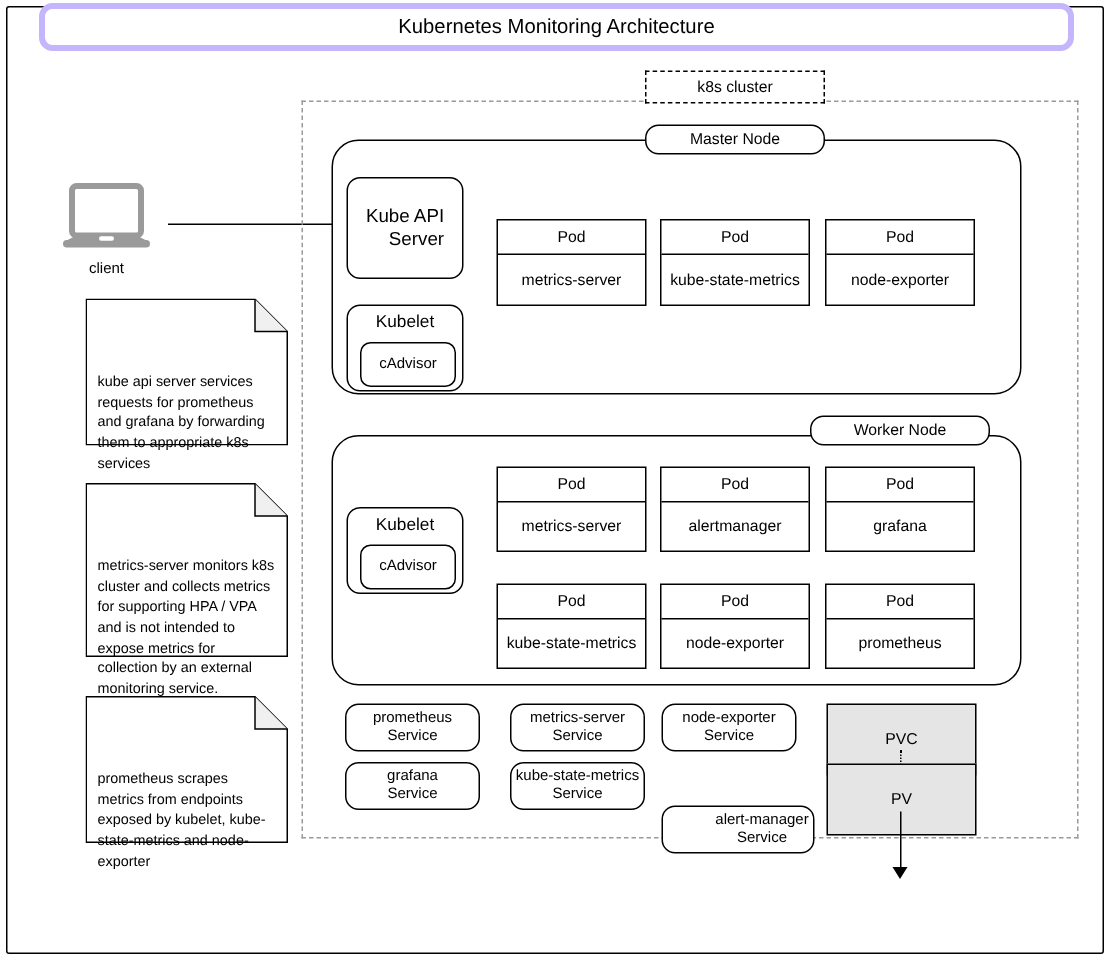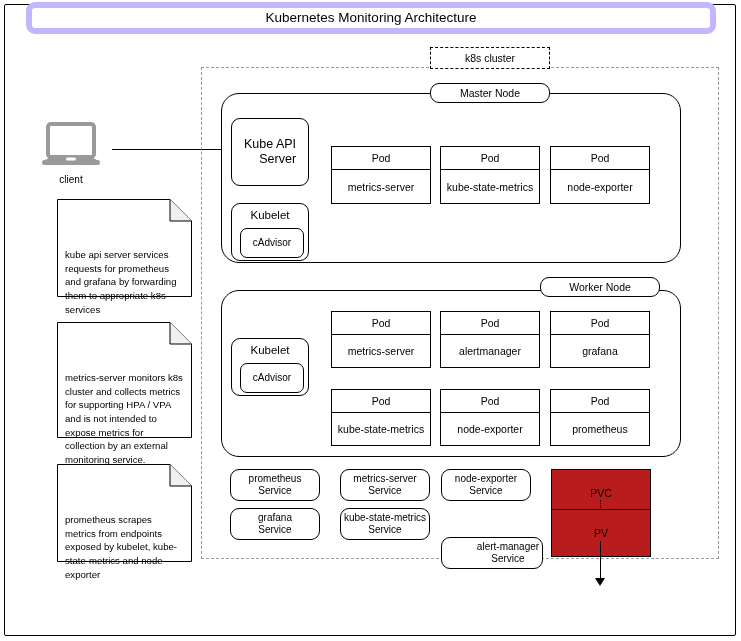--- a/index.html
+++ b/index.html
@@ -32,21 +32,21 @@
 
   
   #outer-frame{
     left:4px;top:4px;width:732px;height:632px;
     border:1px solid #000000;
     background:#ffffff;
     border-radius:2px;
   }
   #title-box{
     left:26px;top:2px;width:690px;height:32px;
-    border:6px solid #c4b5fd;border-radius:9px;
+    border:4px solid #c4b5fd;border-radius:9px;
     background:#ffffff;
     font-size:13.5px;
   }
 
   
   #k8s-cluster{
     left:201px;top:67px;width:518px;height:492px;
     border:1px dashed #9a9a9a;
     background:transparent;
   }
@@ -121,21 +121,21 @@
   }
 
   
   .svc{
     border:1px solid #000;border-radius:9px;background:#fff;
     font-size:10px;height:32px;
     flex-direction:column;line-height:1.25;
   }
   
   .storage{
-    border:1px solid #000;background:#b91c1c;font-size:10.5px;height:48px;
+    border:1px solid #000;background:#e5e5e5;font-size:10.5px;height:48px;
   }
   #pvc-pv-link{
     left:600px;top:500px;width:0;height:10px;
     border-left:1px dotted #000;
   }
   #pv-db-line{
     left:600px;top:541px;width:0;height:40px;
     border-left:1px solid #000;
   }
   #pv-db-arrow{

